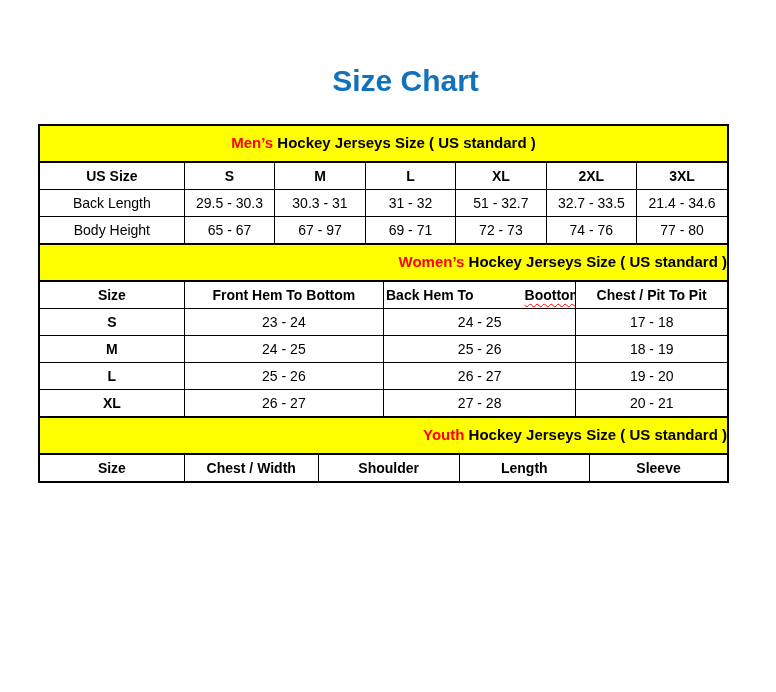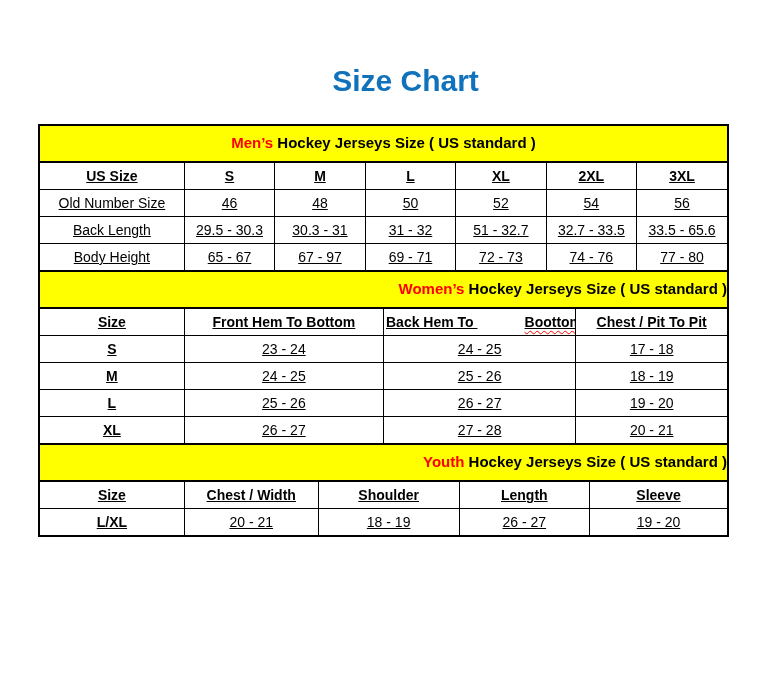--- a/index.html
+++ b/index.html
@@ -44,21 +44,20 @@
     border-bottom: 2px solid #000000;
     line-height: 18px;
   }
   .band + table { border-top: none; }
   .band.inner { border-top: 2px solid #000000; text-align: right; }
   .red { color: #FF0000; }
   table.grid {
     width: 100%;
     border-collapse: collapse;
     table-layout: fixed;
-    text-decoration: underline;
   }
   table.grid th,
   table.grid td {
     border: 1px solid #000000;
     text-align: center;
     vertical-align: middle;
     font-size: 14px;
     color: #000000;
     padding: 5px 2px 4px 2px;
     line-height: 17px;
@@ -106,36 +105,27 @@
           <tr>
         <th>US Size</th>
         <th>S</th>
         <th>M</th>
         <th>L</th>
         <th>XL</th>
         <th>2XL</th>
         <th>3XL</th>
       </tr>
       <tr>
-        <td class="rowlabel">Old Number Size</td>
-        <td>46</td>
-        <td>48</td>
-        <td>50</td>
-        <td>52</td>
-        <td>54</td>
-        <td>56</td>
-      </tr>
-      <tr>
         <td class="rowlabel">Back Length</td>
         <td>29.5 - 30.3</td>
         <td>30.3 - 31</td>
         <td>31 - 32</td>
         <td>51 - 32.7</td>
         <td>32.7 - 33.5</td>
-        <td>33.5 - 65.6</td>
+        <td>21.4 - 34.6</td>
       </tr>
       <tr>
         <td class="rowlabel">Body Height</td>
         <td>65 - 67</td>
         <td>67 - 97</td>
         <td>69 - 71</td>
         <td>72 - 73</td>
         <td>74 - 76</td>
         <td>77 - 80</td>
       </tr>
@@ -196,24 +186,17 @@
           <col style="width:20%">
       </colgroup>
       <tbody>
           <tr>
         <th>Size</th>
         <th>Chest / Width</th>
         <th>Shoulder</th>
         <th>Length</th>
         <th>Sleeve</th>
       </tr>
-      <tr>
-        <td class="rowlabel bold">L/XL</td>
-        <td>20 - 21</td>
-        <td>18 - 19</td>
-        <td>26 - 27</td>
-        <td>19 - 20</td>
-      </tr>
     </tbody>
       </table>
 
   </div>
 </div>
 
 </body></html>

